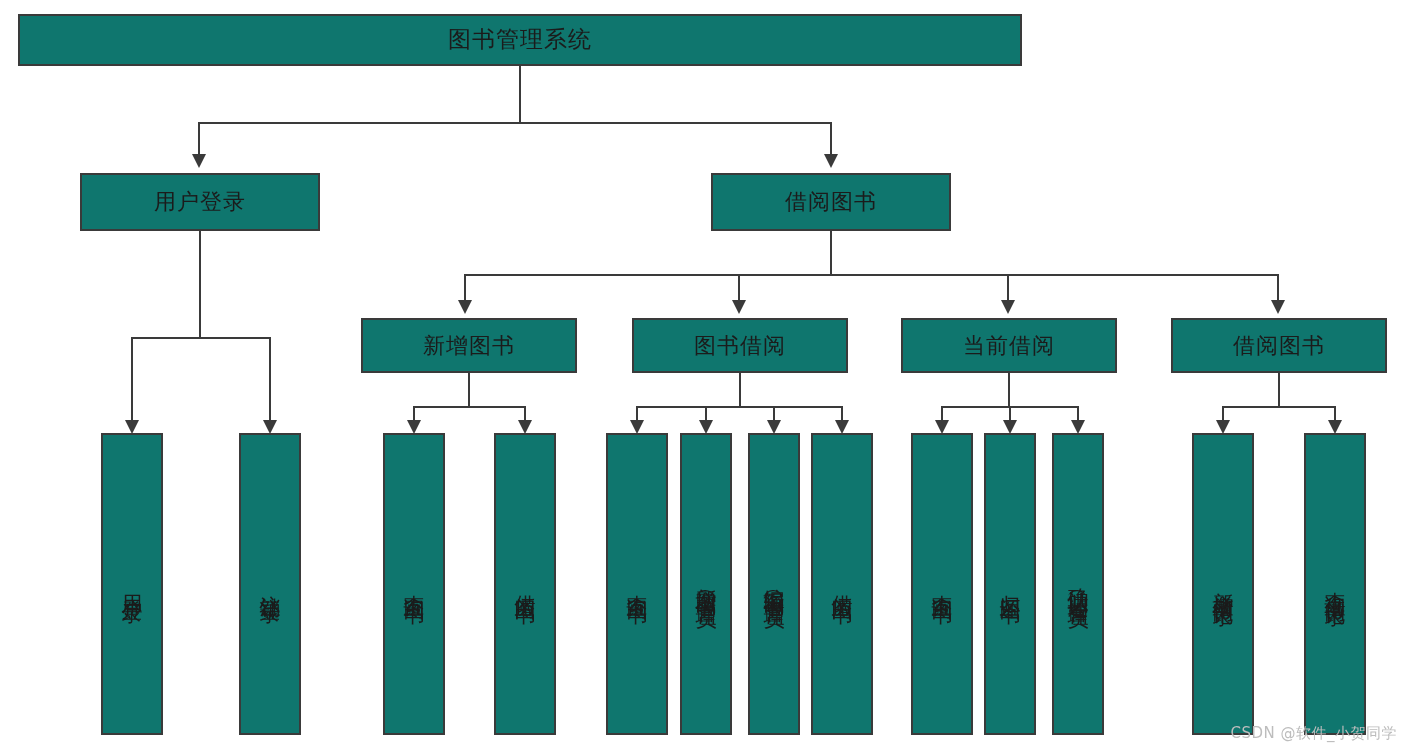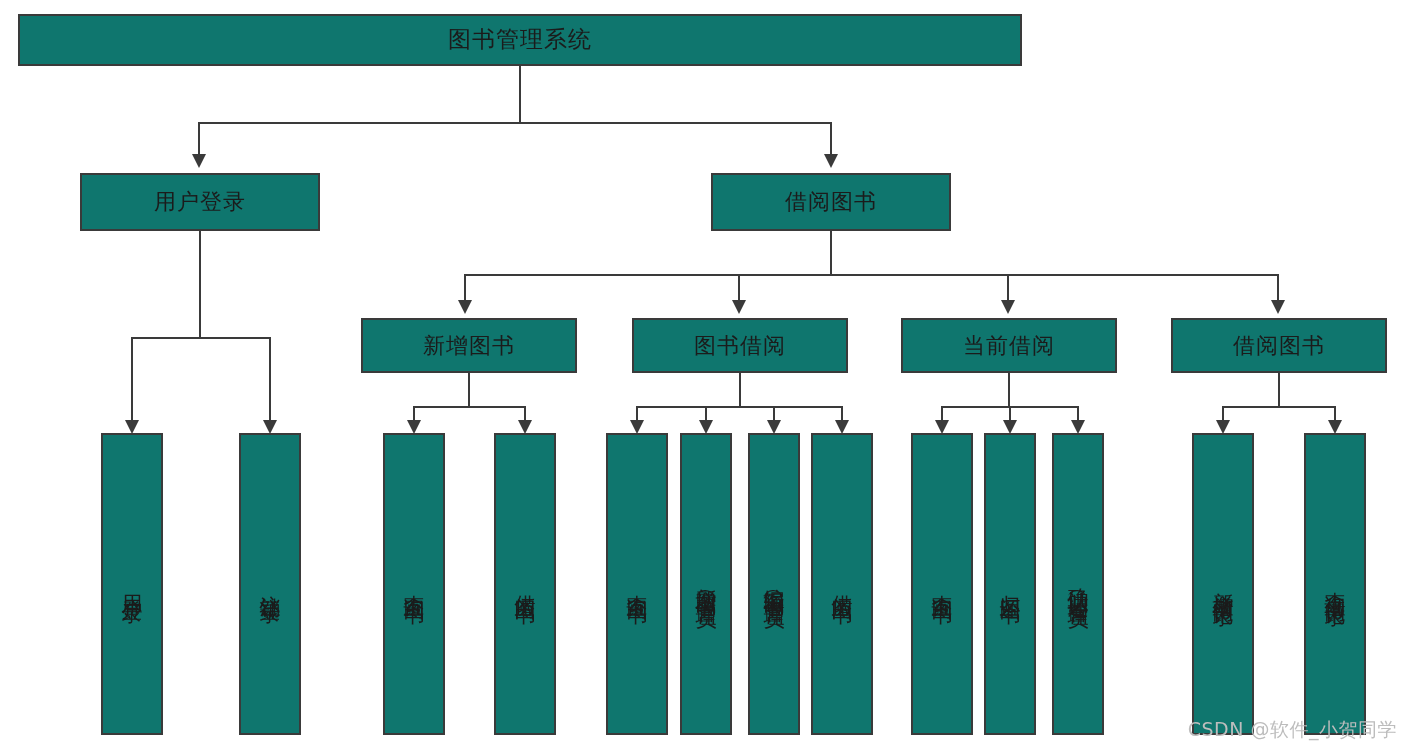--- a/index.html
+++ b/index.html
@@ -67,21 +67,21 @@
     height: 0;
     border-left: 7px solid transparent;
     border-right: 7px solid transparent;
     border-top: 14px solid #3a3a3a;
   }
   
   #watermark {
     position: absolute;
     right: 8px;
     bottom: 4px;
-    font-size: 19px;
+    font-size: 15px;
     color: #bdbdbd;
     letter-spacing: 0.5px;
     white-space: nowrap;
     pointer-events: none;
   }
 </style>
 </head>
 <body>
 
 <div id="canvas">

